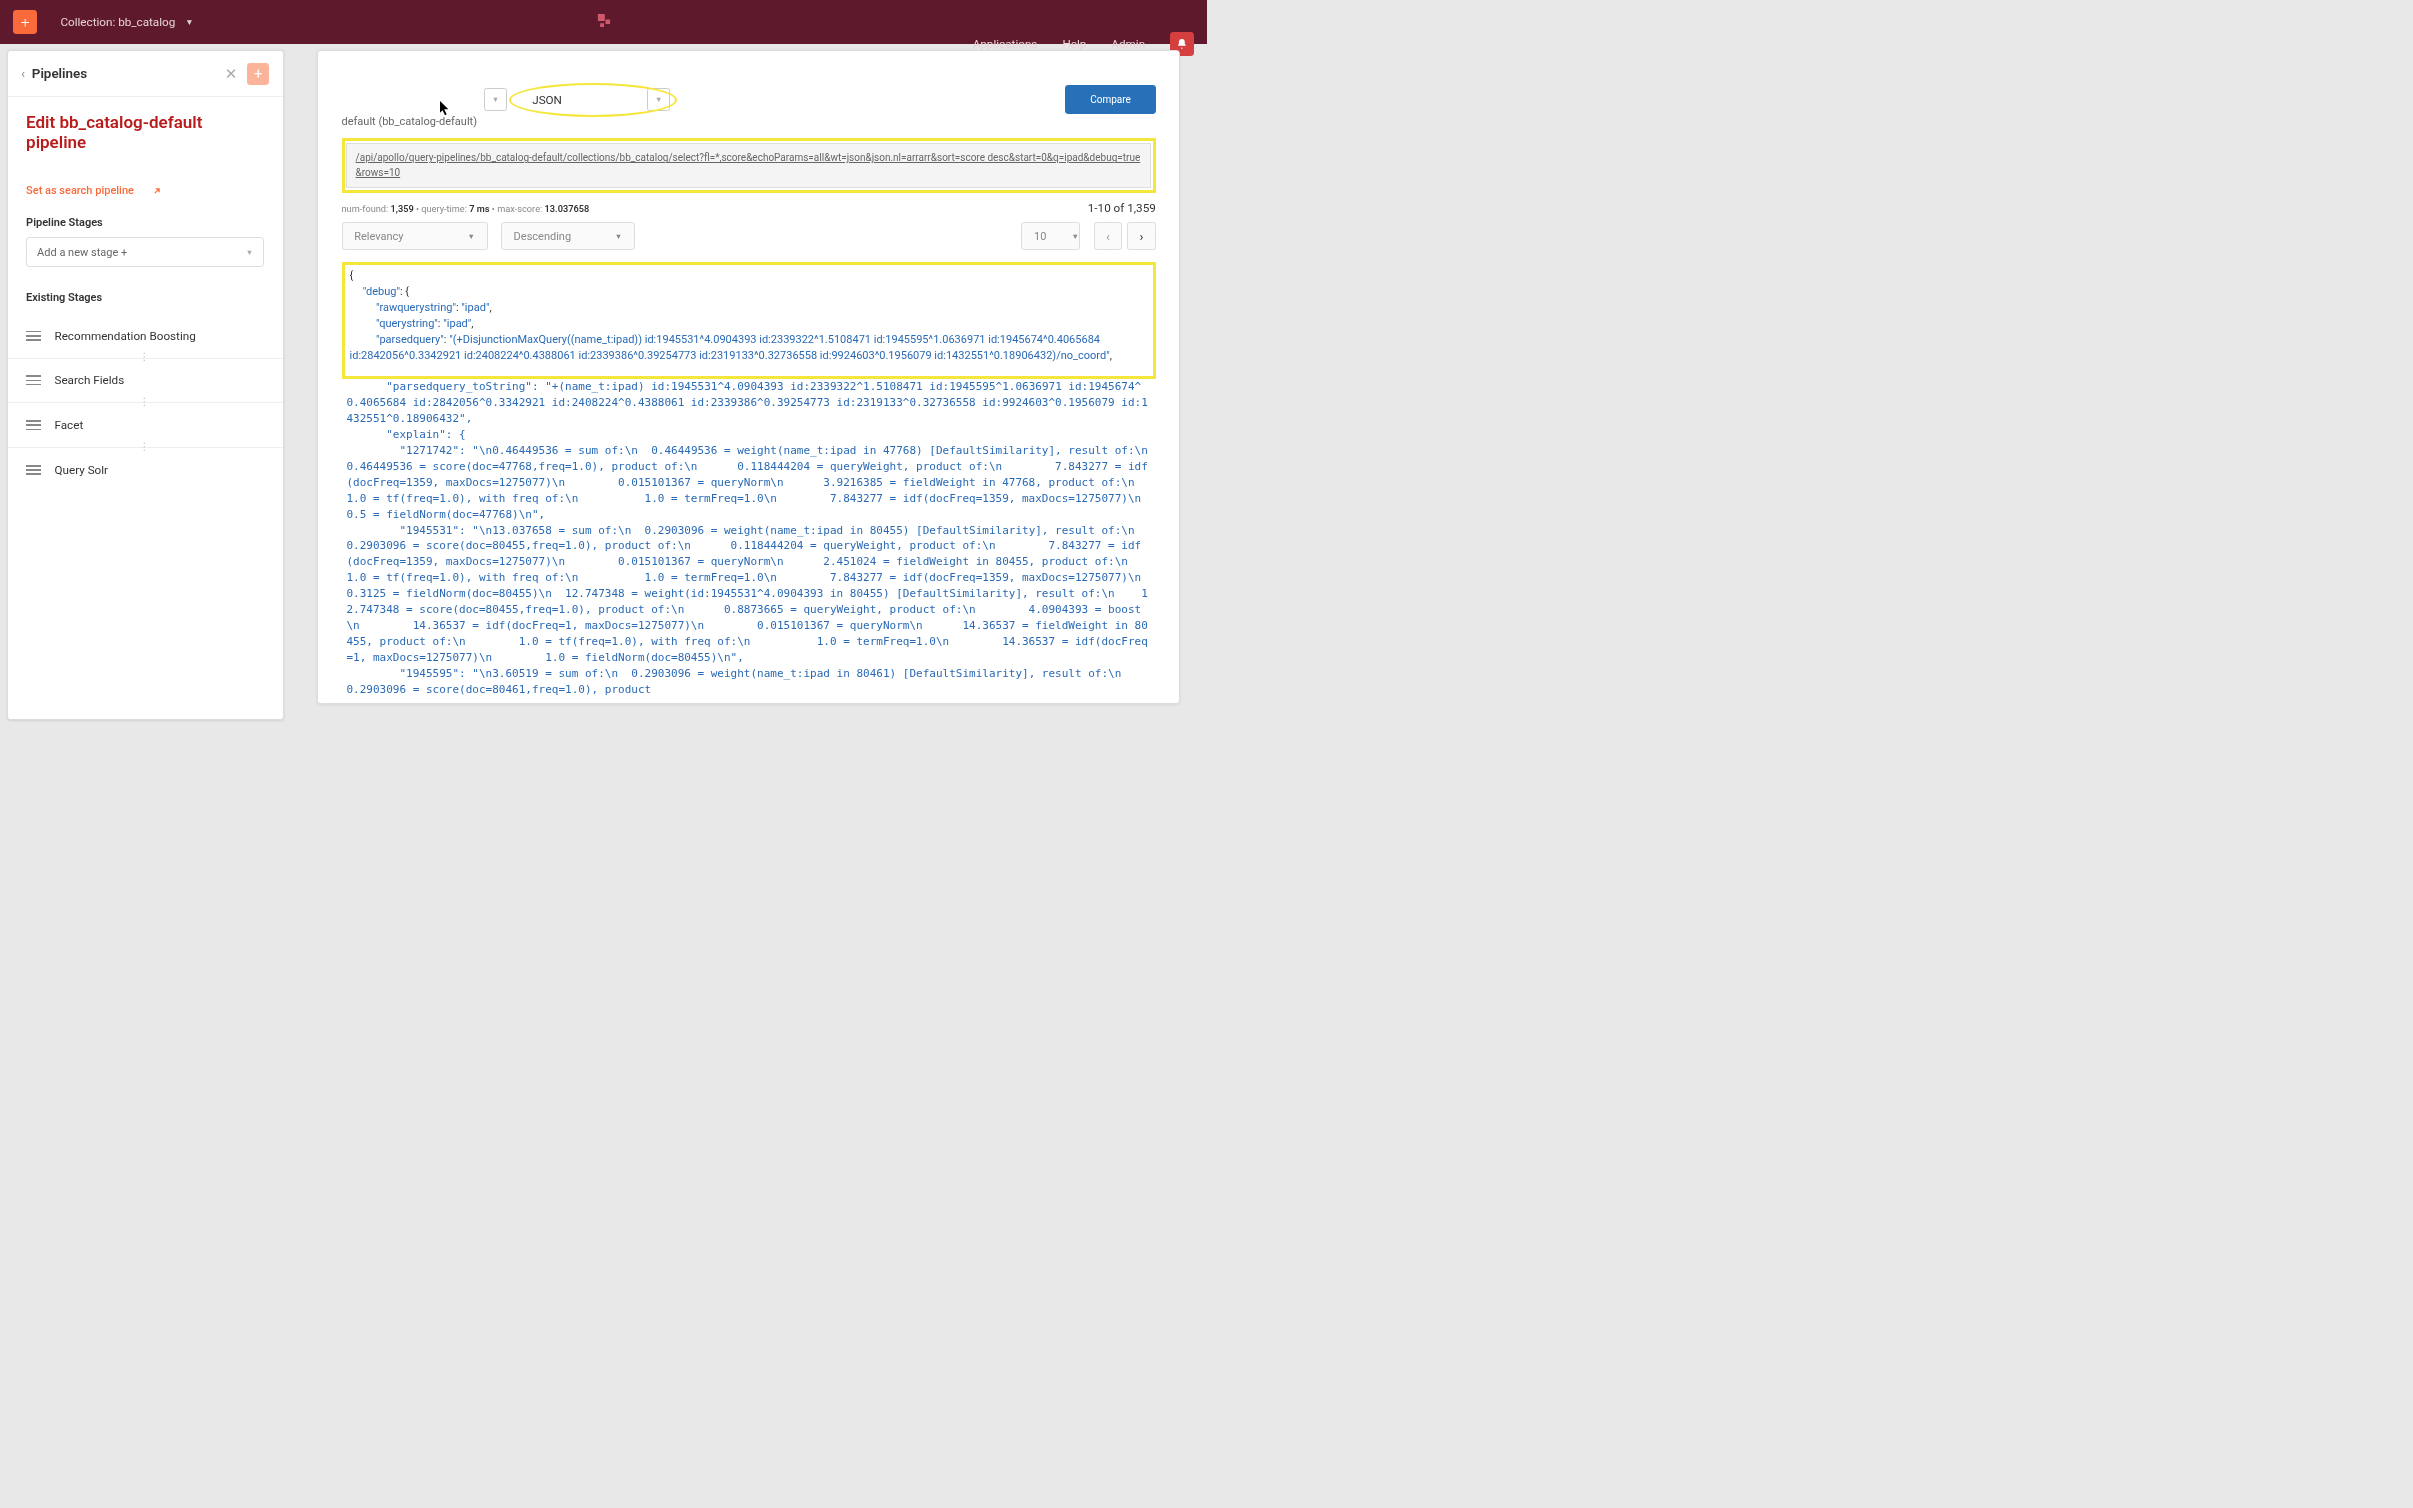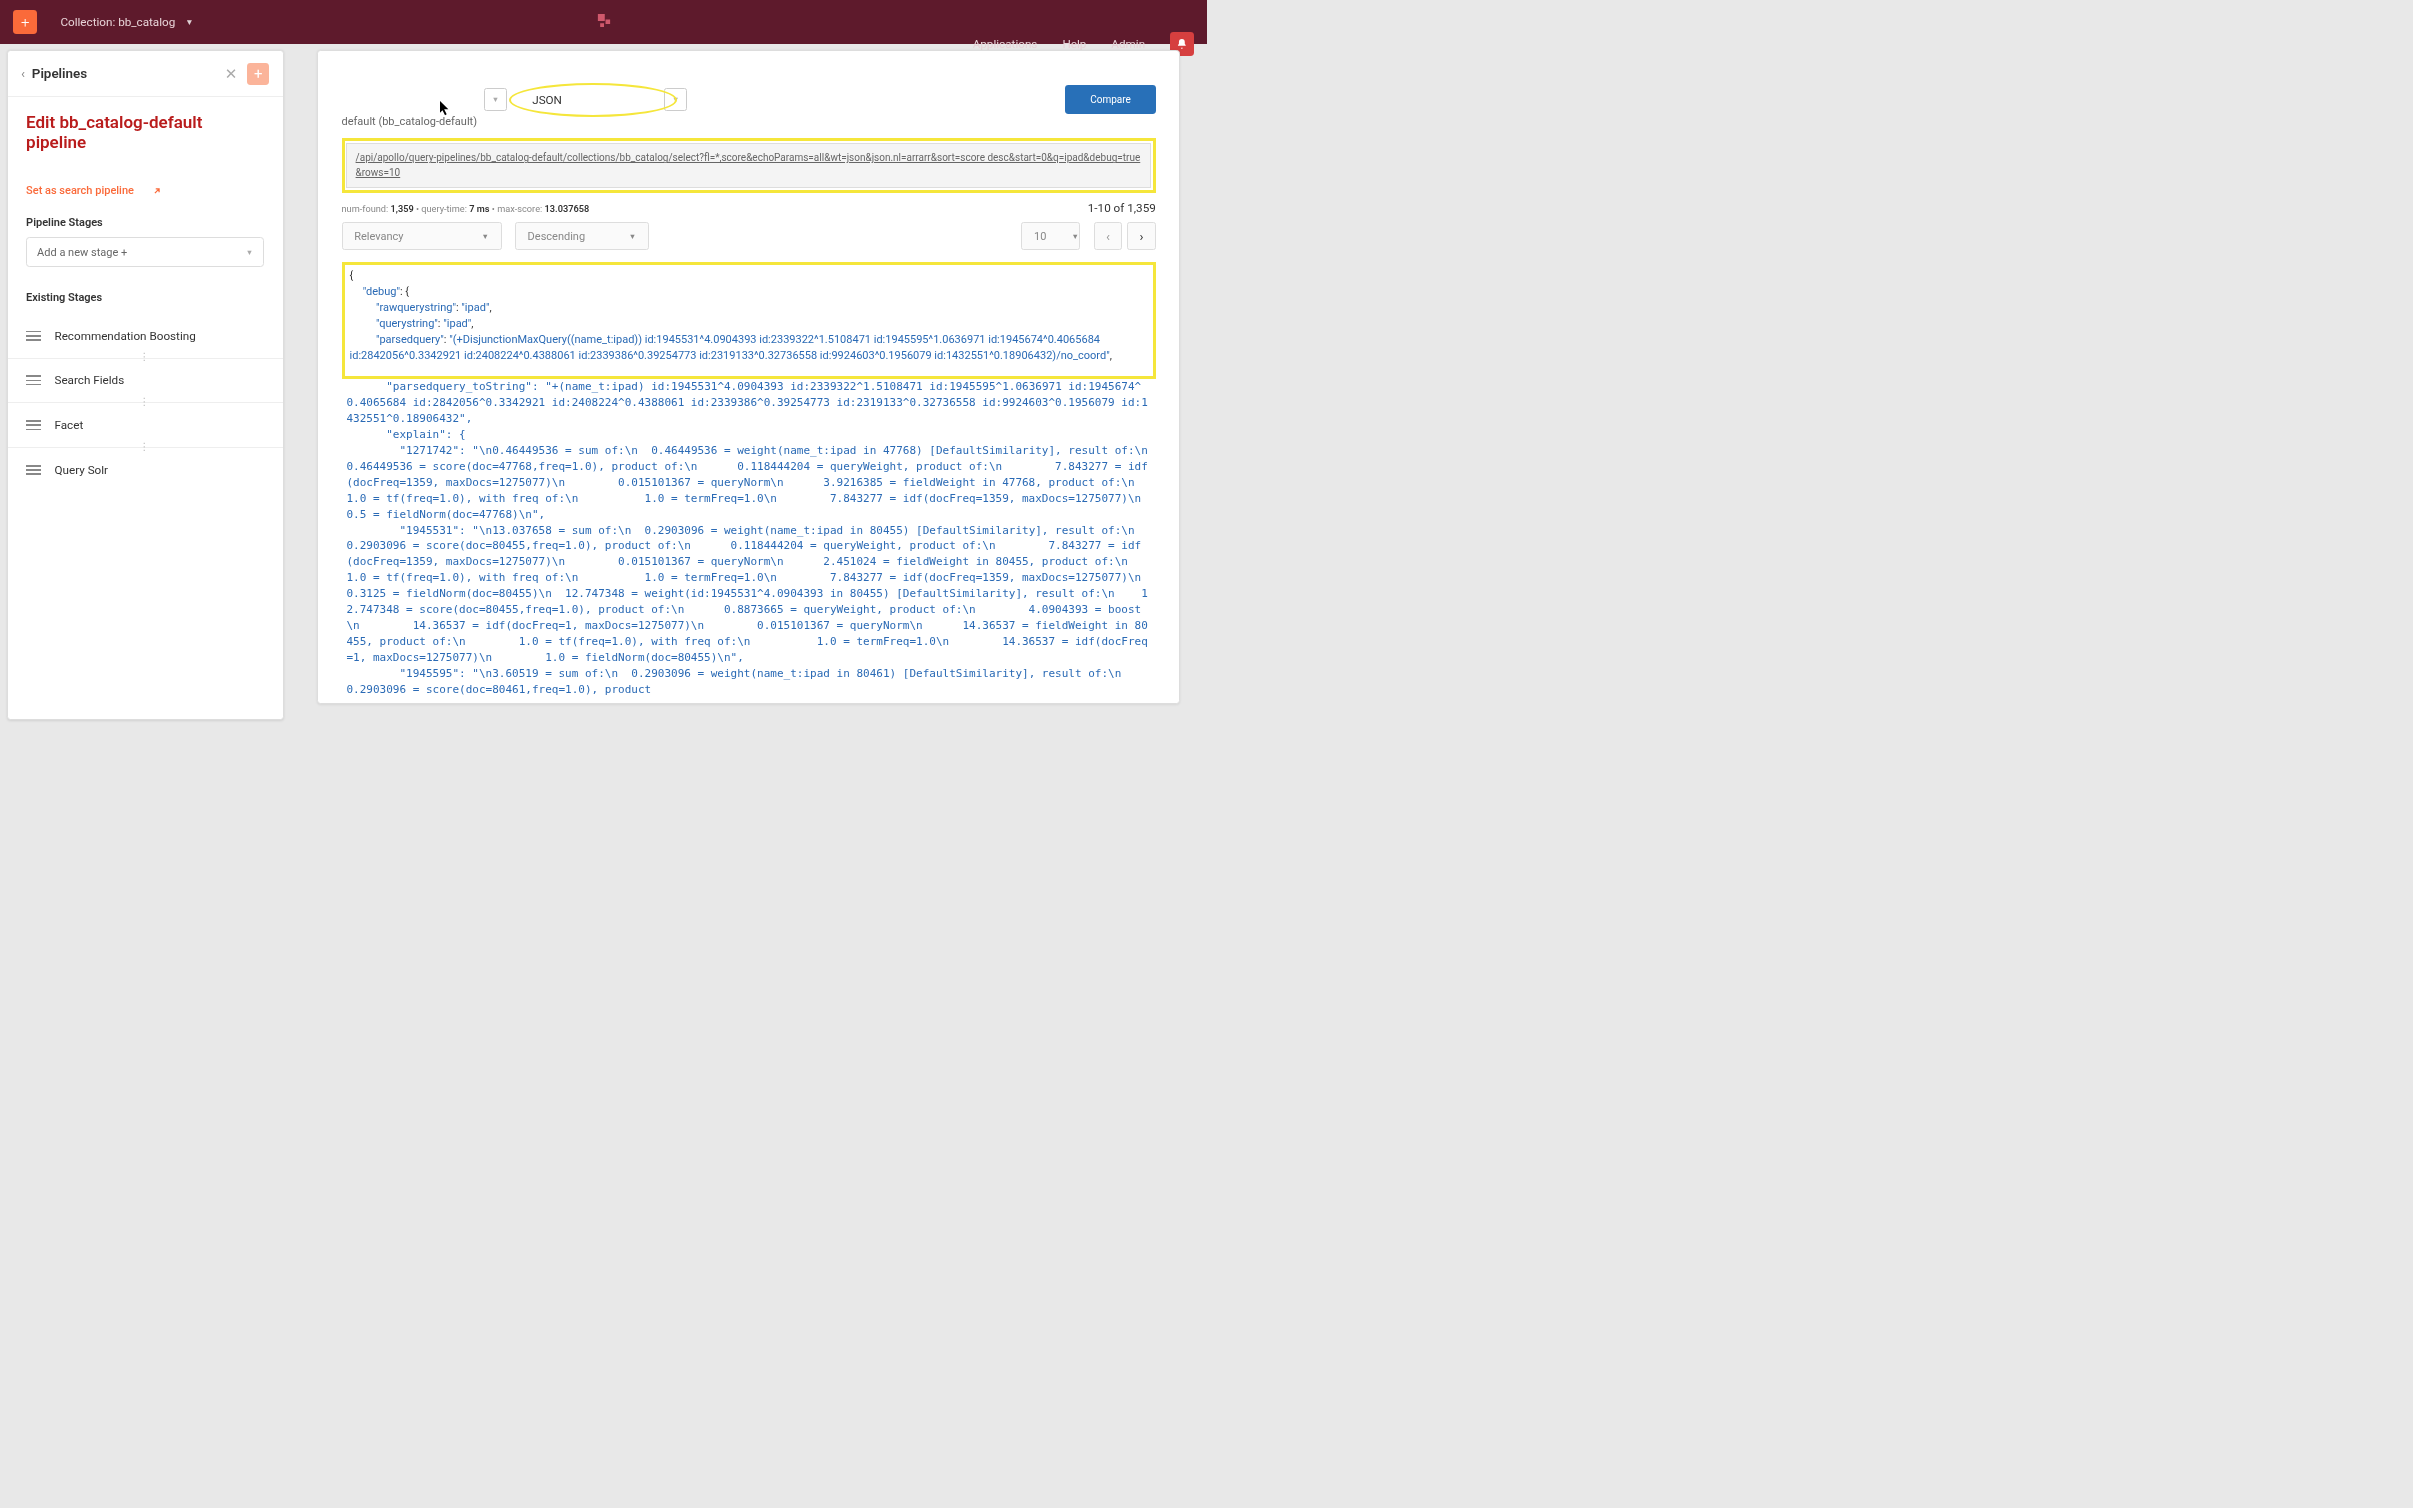--- a/index.html
+++ b/index.html
@@ -33,32 +33,32 @@
 .main { position: absolute; left: 297px; top: 50px; right: 6.7px; bottom: 0; }
 .search-row { display:flex; align-items:center; justify-content:center; margin-bottom: 15px; gap: 0; }
 .search-input { width: 266px; height: 32px; border: 0.8px solid #ddd; border-radius: 2.5px 0 0 2.5px; padding: 0 10px; font-size: 11.7px; color: #333; background: #fff; }
 .search-btn { width: 34px; height: 32px; background: #fa6a3a; border-radius: 0 2.5px 2.5px 0; display:flex; align-items:center; justify-content:center; border:none; }
 .gear { color: #aaa; margin-left: 13.4px; font-size: 15px; }
 .content-card { background: #fff; border: 0.8px solid #ddd; border-radius: 3.4px; margin: 0 20px; padding: 13.4px 23.5px; box-shadow: 0 0.8px 2.5px rgba(0,0,0,.08); height: 654px; overflow: hidden; }
 .top-controls { display: flex; align-items: center; gap: 15px; margin-bottom: 10px; padding-top: 6.7px; }
 .pipeline-select { display: flex; align-items: center; gap: 6.7px; }
 .pipeline-label { font-size: 11px; color: #666; margin-top: 44px; }
 .small-dd { width: 23.5px; height: 23.5px; border: 0.8px solid #ccc; border-radius: 2.5px; display:flex; align-items:center; justify-content:center; color: #aaa; font-size: 7.5px; }
-.json-wrap { position: relative; display: flex; align-items: center; gap: 18px; }
+.json-wrap { position: relative; display: flex; align-items: center; gap: 1px; }
 .json-label { font-size: 11.7px; color: #333; margin-left: 10px; }
 .oval-highlight { position: absolute; left: -13.4px; top: -5px; width: 168px; height: 34px; border: 2.5px solid #f5e63b; border-radius: 50%; pointer-events: none; }
 .compare-btn { margin-left: auto; background: #2870b8; color: #fff; border: none; border-radius: 3.4px; height: 28.5px; padding: 0 25px; font-size: 10px; }
 .url-box { border: 3.4px solid #f5e63b; padding: 1.7px; margin-bottom: 8.4px; margin-top: 6.7px; }
 .url-inner { background: #f4f4f4; border: 0.8px solid #ddd; padding: 6.7px 8.4px; font-size: 10px; color: #666; text-decoration: underline; line-height: 1.5; word-break: break-all; }
 .stats-row { display: flex; align-items: center; font-size: 9.2px; color: #888; margin-bottom: 6.7px; }
 .stats-row b { color: #333; font-weight: 600; }
 .stats-right { margin-left: auto; font-size: 11.7px; color: #333; }
 .filter-row { display: flex; align-items: center; gap: 13.4px; margin-bottom: 11.7px; }
 .filter-dd { border: 0.8px solid #ddd; border-radius: 2.5px; height: 28.5px; display:flex; align-items:center; padding: 0 11.7px; font-size: 11px; color: #888; gap: 25px; background: #fafafa; }
-.filter-dd.w1 { width: 160px; justify-content: space-between; gap: 12px; }
+.filter-dd.w1 { width: 146px; justify-content: space-between; gap: 12px; }
 .filter-dd.w2 { width: 134px; justify-content: space-between; }
 .filter-dd.w3 { width: 59px; margin-left: auto; justify-content: space-between; }
 .pager { display: flex; gap: 5px; }
 .pager-btn { width: 28.5px; height: 28.5px; border: 0.8px solid #ddd; border-radius: 2.5px; display:flex; align-items:center; justify-content:center; color: #999; background: #fafafa; }
 .json-block { border: 3.4px solid #f5e63b; border-bottom: 3.4px solid #f5e63b; padding: 3.4px 5px; font-family: "Menlo", "Consolas", monospace; font-size: 11px; line-height: 1.45; color: #333; margin-bottom: 0; height: 117px; overflow: hidden; }
 .json-rest { padding: 0 5px; font-family: "Menlo", "Consolas", monospace; font-size: 11px; line-height: 1.45; color: #2a6ab5; white-space: pre-wrap; word-break: break-all; height: 352px; overflow: hidden; }
 .jkey { color: #2a6ab5; }
 .jstr { color: #2a6ab5; }
 .jbr { color: #333; }
 .cursor { position: absolute; left: 440px; top: 101px; font-size: 13.4px; color: #000; pointer-events:none; }

